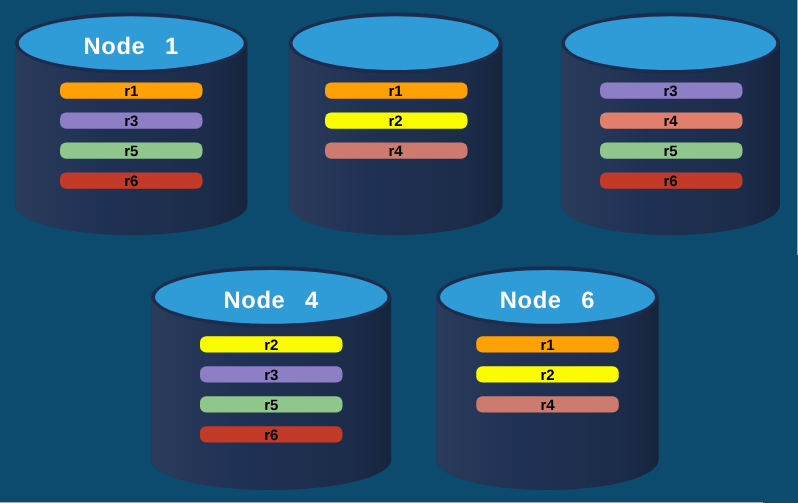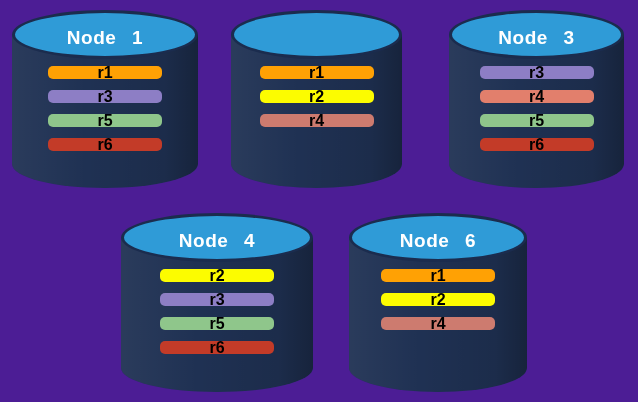--- a/index.html
+++ b/index.html
@@ -5,21 +5,21 @@
   html, body {
     margin: 0;
     padding: 0;
     background: #ffffff;
     font-family: "Liberation Sans", sans-serif;
   }
   .canvas {
     position: relative;
     width: 638px;
     height: 402px;
-    background: #4c1d95;
+    background: #0c4a6e;
     overflow: hidden;
   }
   .node {
     position: absolute;
   }
   .cyl-body {
     position: absolute;
     left: 0;
     right: 0;
     top: 27px;
@@ -75,21 +75,21 @@
     gap: 11px;
   }
   .bar {
     width: 114px;
     height: 13px;
     border-radius: 5px;
     display: flex;
     align-items: center;
     justify-content: center;
     color: #000000;
-    font-size: 16px;
+    font-size: 12px;
     font-weight: 700;
     line-height: 1;
   }
 </style>
 </head>
 <body>
 
 <div class="canvas">
 
   <div class="node" style="left:12px; top:8px; width:186px; height:180px;">
@@ -110,21 +110,20 @@
     <div class="bars">
       <div class="bar" style="background-color: rgb(255, 161, 4);">r1</div>
       <div class="bar" style="background-color: rgb(252, 252, 0);">r2</div>
       <div class="bar" style="background-color: rgb(205, 123, 111);">r4</div>
     </div>
   </div>
 
   <div class="node" style="left:449px; top:8px; width:175px; height:180px;">
     <div class="cyl-body" style="background-color: rgb(31, 49, 83);"></div>
     <div class="cyl-top" style="background-color: rgb(47, 155, 215); border-color: rgb(27, 44, 78);"></div>
-    <div class="node-title">Node 3</div>
     <div class="bars">
       <div class="bar" style="background-color: rgb(141, 126, 197);">r3</div>
       <div class="bar" style="background-color: rgb(226, 127, 108);">r4</div>
       <div class="bar" style="background-color: rgb(143, 198, 139);">r5</div>
       <div class="bar" style="background-color: rgb(195, 59, 40);">r6</div>
     </div>
   </div>
 
   <div class="node" style="left:121px; top:211px; width:180px; height:181px;padding-left:12px;">
     <div class="cyl-body" style="background-color: rgb(31, 49, 83);"></div>

